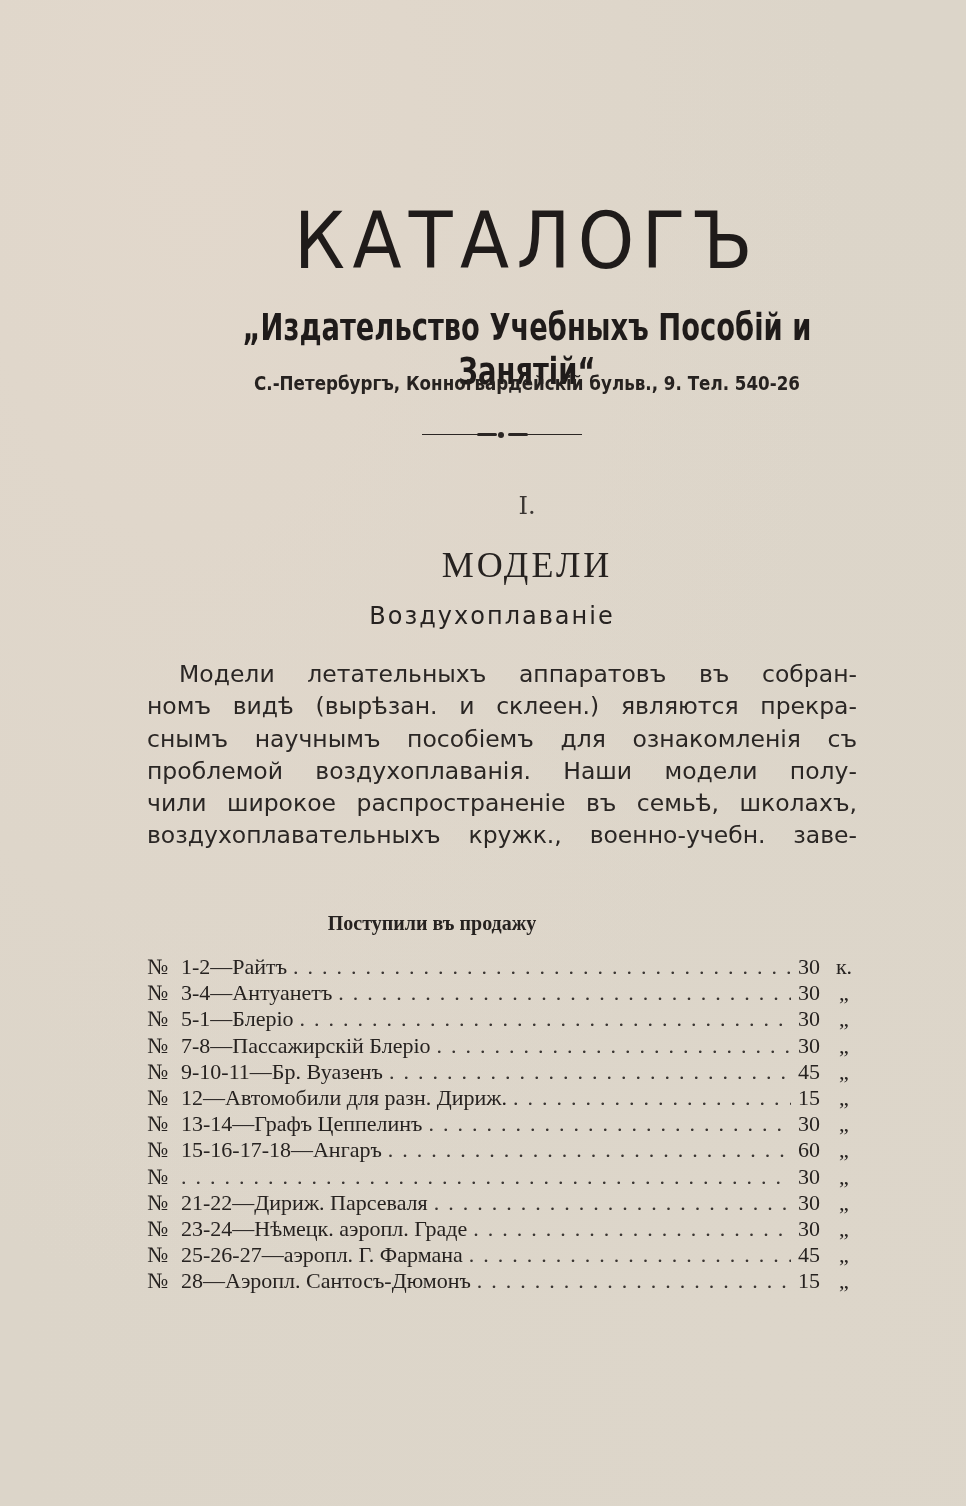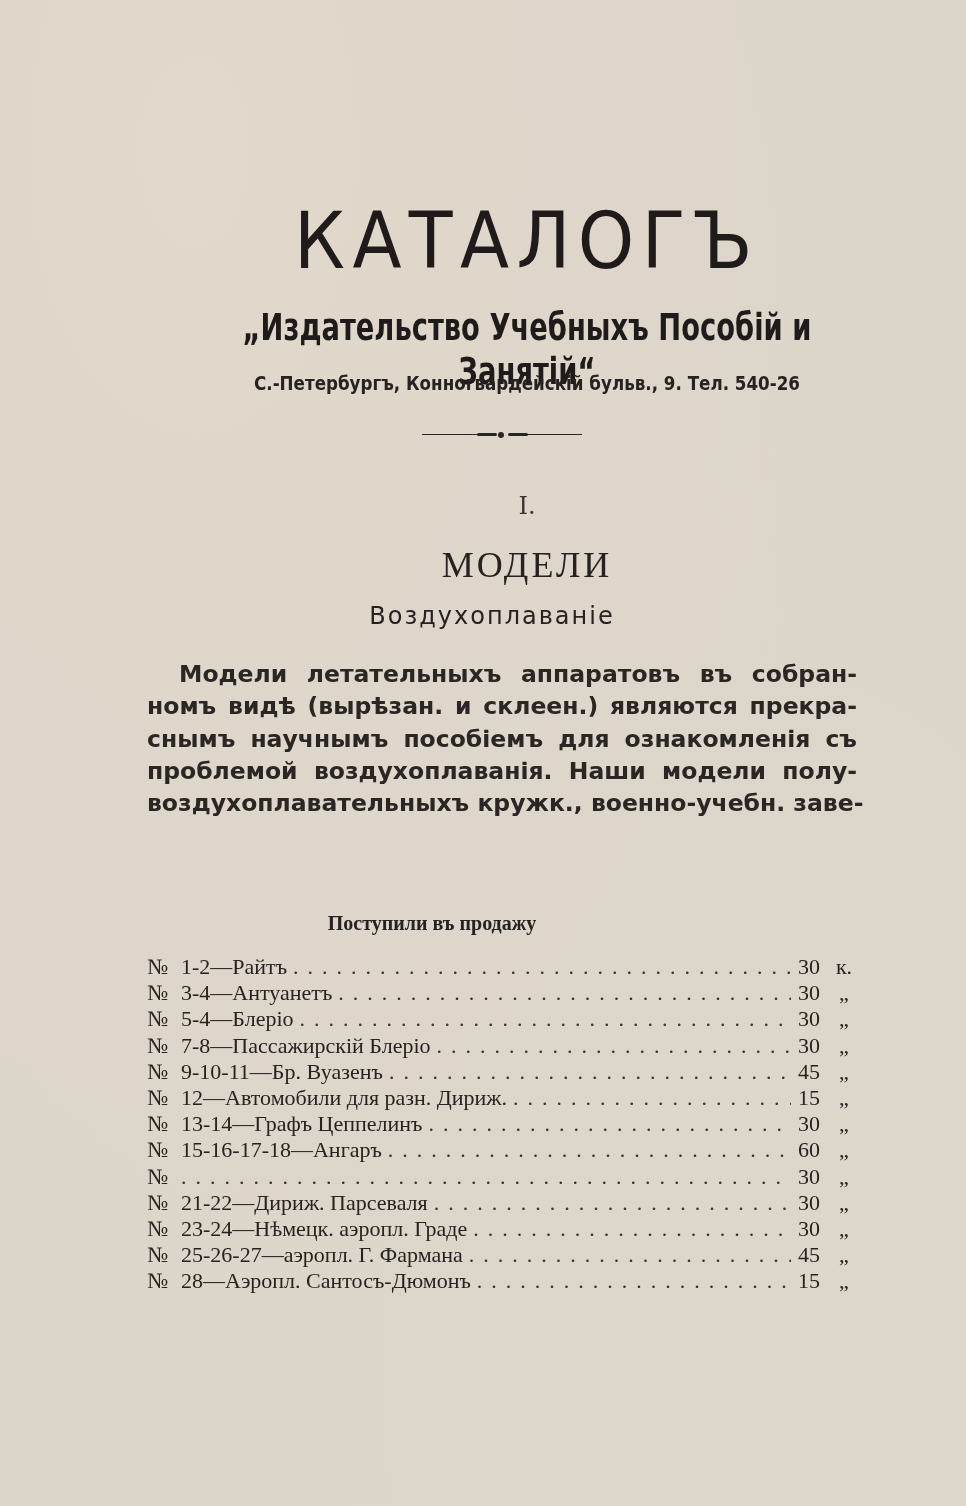--- a/index.html
+++ b/index.html
@@ -49,21 +49,21 @@
     position: absolute; top: 544px; left: 0; width: 966px; text-align: center;
     font-family: "Liberation Serif", serif; font-size: 36px; letter-spacing: 3px; color: #262220;
   }
   .subsection {
     position: absolute; top: 602px; left: 0; width: 896px; text-align: center;
     font-family: "DejaVu Sans", sans-serif; font-size: 24px; letter-spacing: 2px; color: #262220;
   }
   .para {
     position: absolute; top: 658px; left: 103px; width: 710px;
     font-family: "DejaVu Sans", sans-serif; font-size: 23.5px; line-height: 32.3px;
-    color: #2a2624; text-align: justify; font-weight: bold;
+    color: #2a2624; text-align: justify;
   }
   .para .ln { display: block; white-space: nowrap; text-align-last: justify; }
   .para .ln.last { text-align-last: left; }
   .para .ln.first { padding-left: 32px; }
   .sale-heading {
     position: absolute; top: 912px; left: 0; width: 776px; text-align: center;
     font-family: "Liberation Serif", serif; font-weight: bold; font-size: 20px; color: #262220;
   }
   .price-list {
     position: absolute; top: 954px; left: 103px; width: 712px;
@@ -95,20 +95,21 @@
 
   <div class="section-num">I.</div>
   <div class="section-title">МОДЕЛИ</div>
   <div class="subsection">Воздухоплаваніе</div>
 
   <div class="para">
     <span class="ln first">Модели летательныхъ аппаратовъ въ собран-</span>
     <span class="ln">номъ видѣ (вырѣзан. и склеен.) являются прекра-</span>
     <span class="ln">снымъ научнымъ пособіемъ для ознакомленія съ</span>
     <span class="ln">проблемой воздухоплаванія. Наши модели полу-</span>
+    <span class="ln">чили широкое распространеніе въ семьѣ, школахъ,</span>
     <span class="ln">воздухоплавательныхъ кружк., военно-учебн. заве-</span>
   </div>
 
   <div class="sale-heading">Поступили въ продажу</div>
 
   <div class="price-list">
     <div class="row">
         <span class="no">№</span>
         <span class="name">1-2—Райтъ</span>
         <span class="leader">................................................</span>
@@ -117,21 +118,21 @@
       </div>
     <div class="row">
         <span class="no">№</span>
         <span class="name">3-4—Антуанетъ</span>
         <span class="leader">................................................</span>
         <span class="price">30</span>
         <span class="unit">„</span>
       </div>
     <div class="row">
         <span class="no">№</span>
-        <span class="name">5-4—Блеріо</span>
+        <span class="name">5-1—Блеріо</span>
         <span class="leader">................................................</span>
         <span class="price">30</span>
         <span class="unit">„</span>
       </div>
     <div class="row">
         <span class="no">№</span>
         <span class="name">7-8—Пассажирскій Блеріо</span>
         <span class="leader">................................................</span>
         <span class="price">30</span>
         <span class="unit">„</span>

